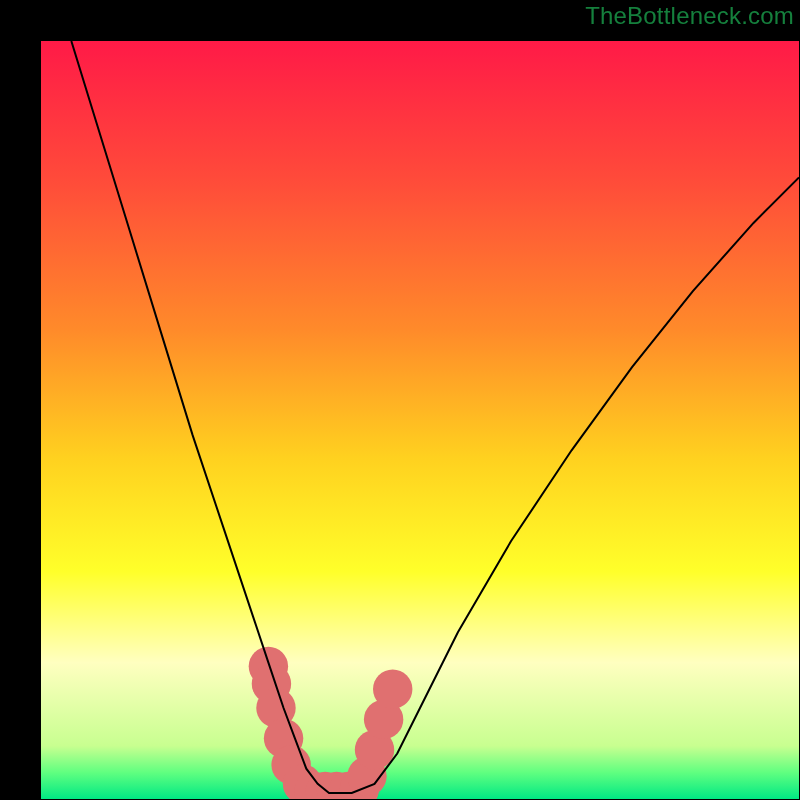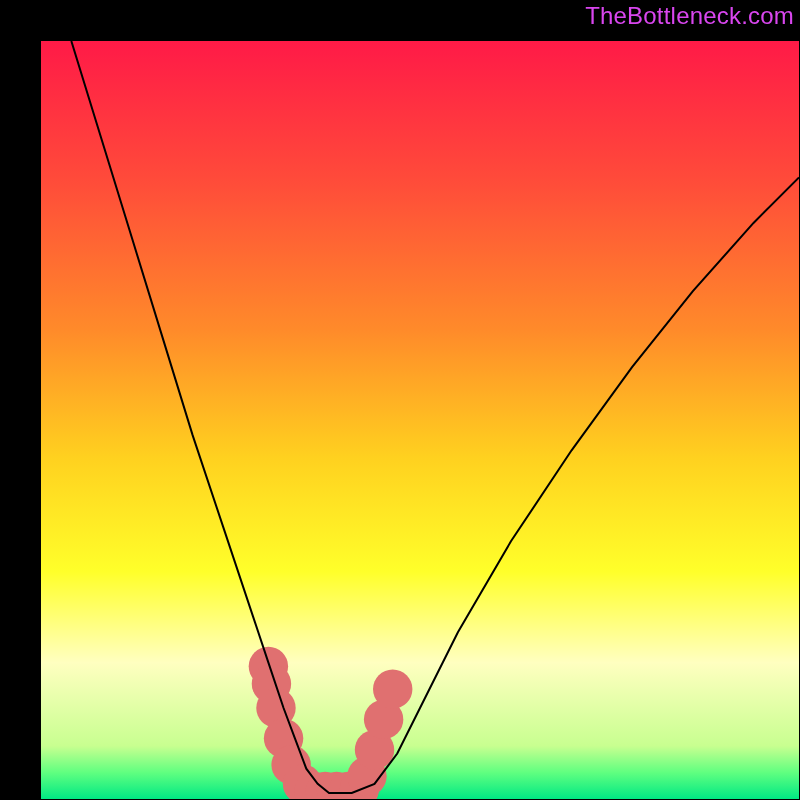--- a/index.html
+++ b/index.html
@@ -24,21 +24,21 @@
     top: 21px;
     width: 758px;
     height: 758px;
   }
   .watermark {
     position: absolute;
     top: 2px;
     right: 6px;
     font-family: Arial, Helvetica, sans-serif;
     font-size: 24px;
-    color: #d946ef;
+    color: #15803d;
     font-weight: 500;
     letter-spacing: 0.2px;
   }
 </style>
 </head>
 <body>
 
 <div class="frame">
   <svg class="plot" viewBox="0 0 100 100" preserveAspectRatio="none">
     <defs>

